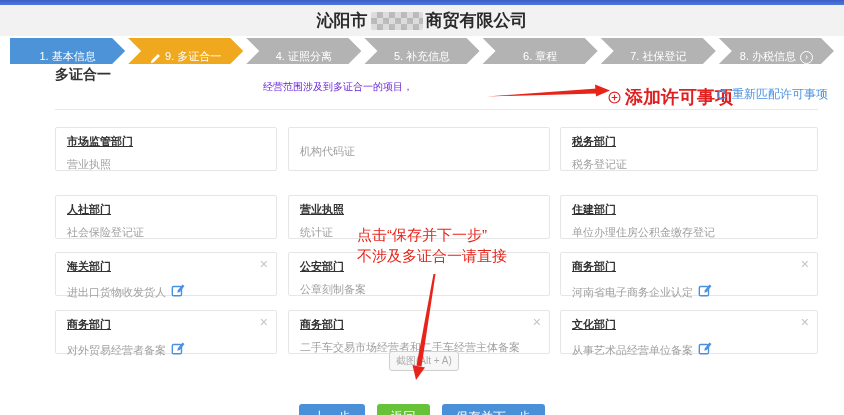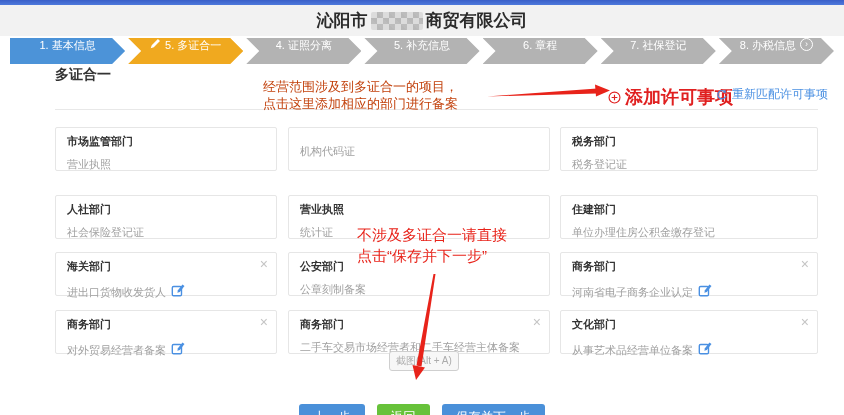--- a/index.html
+++ b/index.html
@@ -13,45 +13,45 @@
   .censor { display:inline-block; width:52px; height:18px; margin:0 3px; border-radius:2px;
     background-color:#dcdcdc;
     background-image:
       linear-gradient(45deg, rgba(150,150,150,.45) 25%, transparent 25%, transparent 75%, rgba(150,150,150,.45) 75%),
       linear-gradient(45deg, rgba(120,120,120,.35) 25%, transparent 25%, transparent 75%, rgba(120,120,120,.35) 75%);
     background-size:12px 12px; background-position:0 0,6px 6px; filter:blur(.6px); }
 
   
   .stepper { position:absolute; left:10px; top:38px; width:824px; height:26px;
     display:flex; gap:3px; }
-  .step { flex:1; color:#fff; font-size:11px; display:flex; align-items:flex-start;
+  .step { flex:1; color:#fff; font-size:11px; display:flex; align-items:flex-end;
     justify-content:center; gap:4px; white-space:nowrap;
     clip-path:polygon(13px 50%, 0 0, calc(100% - 13px) 0, 100% 50%, calc(100% - 13px) 100%, 0 100%); }
   .step:first-child { clip-path:polygon(0 0, calc(100% - 13px) 0, 100% 50%, calc(100% - 13px) 100%, 0 100%); }
   .step.done   { background:#4c93d8; }
   .step.active { background:#f0a91f; }
   .step.todo   { background:#b3b3b3; }
   .chev-circle { display:inline-flex; width:13px; height:13px; border:1px solid #fff;
     border-radius:50%; align-items:center; justify-content:center; font-size:9px; line-height:1; }
 
   
   .page-title { position:absolute; left:55px; top:66px; font-size:14px; font-weight:bold; color:#333; }
   .divider { position:absolute; left:55px; top:109px; width:763px; height:1px; background:#e8e8e8; }
-  .anno-top { position:absolute; left:263px; top:79px; color:#c2410c; font-size:13px; line-height:16.5px; z-index:5; }
+  .anno-top { position:absolute; left:263px; top:79px; color:#6d28d9; font-size:10px; line-height:16.5px; z-index:5; }
   .add-link { position:absolute; left:608px; top:85px; color:#e02020; font-size:18px; font-weight:bold;
     display:flex; align-items:center; gap:4px; cursor:pointer; }
   .refresh-link { position:absolute; left:716px; top:86px; color:#4a90e2; font-size:12px;
     display:flex; align-items:center; gap:4px; cursor:pointer; }
 
   
   .card { position:absolute; height:44px; background:#fff; border:1px solid #e6e6e6;
     border-radius:2px; padding:7px 11px; }
   .c1{left:55px;width:222px} .c2{left:288px;width:262px} .c3{left:560px;width:258px}
   .r1{top:127px} .r2{top:195px} .r3{top:252px} .r4{top:310px}
-  .card-dept { font-size:11px; font-weight:bold; color:#333; line-height:13px; }
+  .card-dept { font-size:11px; font-weight:bold; color:#333; line-height:13px;text-decoration:underline; }
   .card-item-row { display:flex; align-items:center; gap:5px; margin-top:10px; }
   .card-item { font-size:11px; color:#a0a0a0; white-space:nowrap; line-height:12px; }
   .close-x { position:absolute; right:8px; top:4px; color:#c4c4c4; font-size:14px;
     line-height:14px; cursor:pointer; }
   .edit-ic { display:inline-block; cursor:pointer; }
 
   
   .anno-bottom { position:absolute; left:357px; top:224px; color:#e8231a; font-size:15px;
     line-height:21px; z-index:6; }
   .shot-tip { position:absolute; left:389px; top:351px; background:#f7f7f7; border:1px solid #cfcfcf;
@@ -80,21 +80,21 @@
 </div>
 
 <div class="stepper">
   <div class="step done">
     <span>1. 基本信息</span>
   </div>
   <div class="step active">
     <svg width="11" height="11" viewBox="0 0 16 16">
         <path d="M1 15 L2.5 10.5 L11.5 1.5 L14.5 4.5 L5.5 13.5 Z M12.5 0.5 L15.5 3.5" fill="#fff"></path>
       </svg>
-    <span>5. 多证合一</span>
+    <span>9. 多证合一</span>
   </div>
   <div class="step todo">
     <span>4. 证照分离</span>
   </div>
   <div class="step todo">
     <span>5. 补充信息</span>
   </div>
   <div class="step todo">
     <span>6. 章程</span>
   </div>
@@ -104,21 +104,20 @@
   <div class="step todo">
     <span>8. 办税信息</span>
     <span class="chev-circle">›</span>
   </div>
 </div>
 
 <div class="page-title">多证合一</div>
 
 <div class="anno-top">
   <div>经营范围涉及到多证合一的项目，</div>
-  <div>点击这里添加相应的部门进行备案</div>
 </div>
 
 <div class="add-link">
   <svg width="13" height="13" viewBox="0 0 16 16">
       <circle cx="8" cy="8" r="6.7" fill="none" stroke="#e02020" stroke-width="1.4"></circle>
       <path d="M8 4.5 V11.5 M4.5 8 H11.5" stroke="#e02020" stroke-width="1.4"></path>
     </svg>
   <span>添加许可事项</span>
 </div>
 
@@ -222,22 +221,22 @@
   <div class="card-item-row">
     <span class="card-item">从事艺术品经营单位备案</span>
     <span class="edit-ic"><svg width="14" height="14" viewBox="0 0 16 16">
           <rect x="1.5" y="4" width="10.5" height="10.5" rx="1.5" fill="none" stroke="#4a90e2" stroke-width="1.6"></rect>
           <path d="M7.2 11.2 L7.9 8.4 L13.1 1.7 L15.4 3.5 L10.1 10.2 Z" fill="#4a90e2"></path>
         </svg></span>
   </div>
 </div>
 
 <div class="anno-bottom">
+  <div>点击“保存并下一步”</div>
   <div>不涉及多证合一请直接</div>
-  <div>点击“保存并下一步”</div>
 </div>
 
 <div class="shot-tip">截图(Alt + A)</div>
 
 <div class="btn-row">
   <button class="btn btn-blue">上一步</button>
   <button class="btn btn-green">返回</button>
   <button class="btn btn-blue">保存并下一步</button>
 </div>
 

